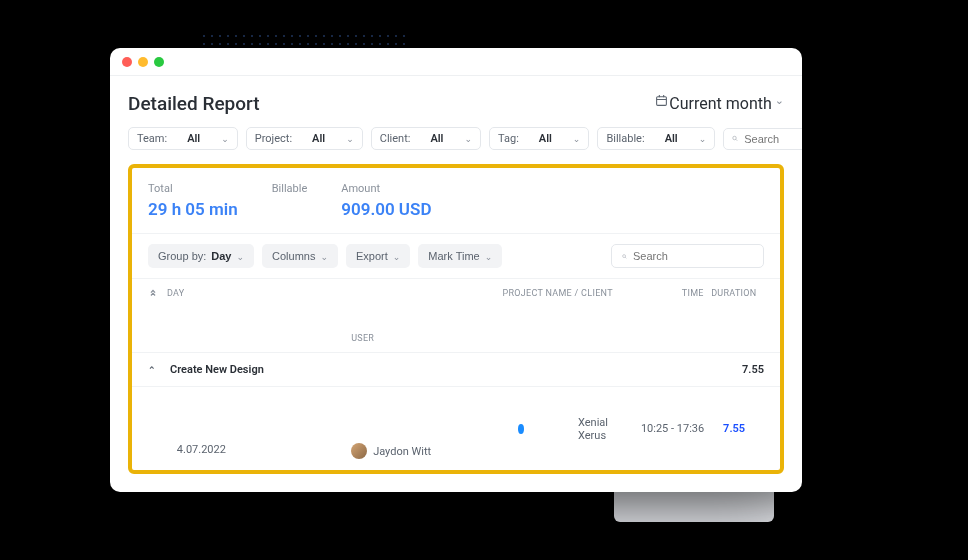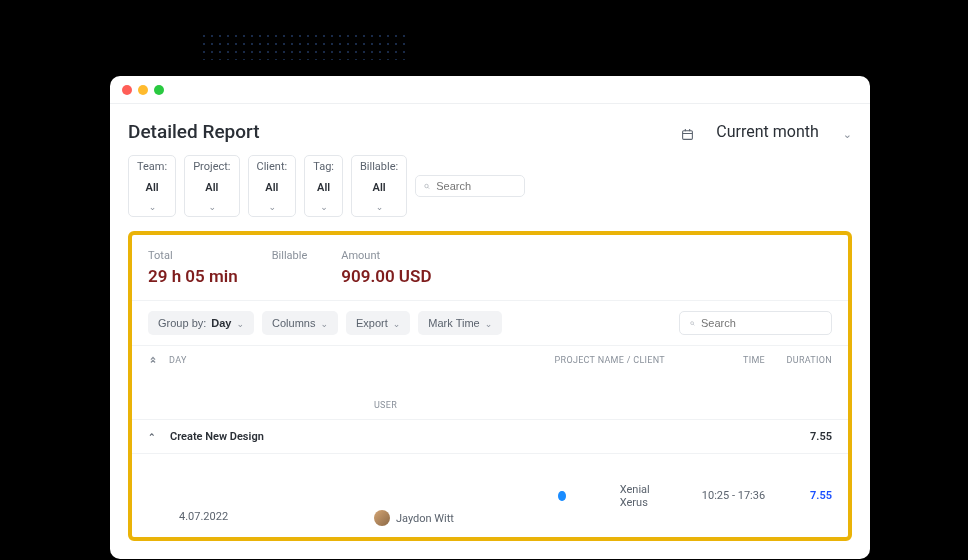--- a/index.html
+++ b/index.html
@@ -15,23 +15,23 @@
       position: absolute;
       top: 32px;
       left: 200px;
       width: 210px;
       height: 28px;
       background-image: radial-gradient(circle, #1a2b4a 1.5px, transparent 1.5px);
       background-size: 8px 8px;
     }
     .window {
       position: absolute;
-      top: 76px;
+      top: 48px;
       left: 110px;
-      width: 760px;
+      width: 692px;
       background: #fff;
       border-radius: 10px;
       box-shadow: 0 30px 80px rgba(0,0,0,0.4), 0 10px 30px rgba(0,0,0,0.3);
       overflow: hidden;
     }
     .titlebar {
       height: 28px;
       display: flex;
       align-items: center;
       padding: 0 12px;
@@ -44,45 +44,44 @@
     .tgreen { background: #29c940; }
     .header {
       display: flex;
       justify-content: space-between;
       align-items: center;
       padding: 16px 18px 12px 18px;
     }
     .title { font-size: 19px; font-weight: 500; color: #2a2f36; }
     .date-picker {
       display: flex;
-      align-items: flex-end;
-      gap: 22px;
+      align-items: flex-start;
+      gap: 1px;
       font-size: 16px;
       color: #2a2f36;
       cursor: pointer;
     }
     .date-picker .chev { color: #8a919b; font-size: 11px; margin-left: 2px; }
     .filters {
       display: flex;
       gap: 8px;
       padding: 0 18px 14px 18px;
       align-items: center;
     }
     .pill {
       display: flex;
       align-items: center;
-      gap: 8px;
+      gap: 20px;
       border: 1px solid #e4e7eb;
       border-radius: 5px;
       padding: 4px 8px;
       font-size: 11px;
       color: #5b636e;
       cursor: pointer;
       background: #fff;
-      flex-direction: column;
     }
     .pill .chev { font-size: 9px; color: #8a919b; margin-left: 1px; }
     .pill strong { font-weight: 600; color: #2a2f36; }
     .search-box {
       display: flex;
       align-items: center;
       gap: 6px;
       border: 1px solid #e4e7eb;
       border-radius: 5px;
       padding: 4px 8px;
@@ -109,21 +108,21 @@
       border-bottom: 1px solid #f0f2f4;
     }
     .summary-item .label {
       font-size: 11px;
       color: #8a919b;
       margin-bottom: 4px;
     }
     .summary-item .value {
       font-size: 17px;
       font-weight: 600;
-      color: #7f1d1d;
+      color: #3b82f6;
     }
     .toolbar {
       display: flex;
       align-items: center;
       padding: 10px 16px;
       gap: 8px;
       border-bottom: 1px solid #f0f2f4;
     }
     .tool-btn {
       background: #f2f3f5;
@@ -162,21 +161,21 @@
       text-transform: uppercase;
       letter-spacing: 0.3px;
       color: #8a919b;
       border-bottom: 1px solid #f0f2f4;
     }
     .col-expand { width: 22px; }
     .col-day { width: 214px; }
     .col-user { width: 172px; margin-top: 45px; }
     .col-project { width: 142px; text-align: right; padding-right: 10px; }
     .col-time { width: 94px; text-align: right; }
-    .col-duration { width: 70px; text-align: right; }
+    .col-duration { width: 70px; text-align: center; }
     .group-row {
       display: flex;
       padding: 10px 16px;
       font-size: 11px;
       color: #2a2f36;
       font-weight: 600;
       border-bottom: 1px solid #f0f2f4;
       align-items: center;
     }
     .group-row .expand { width: 22px; font-size: 9px; color: #5b636e; }

